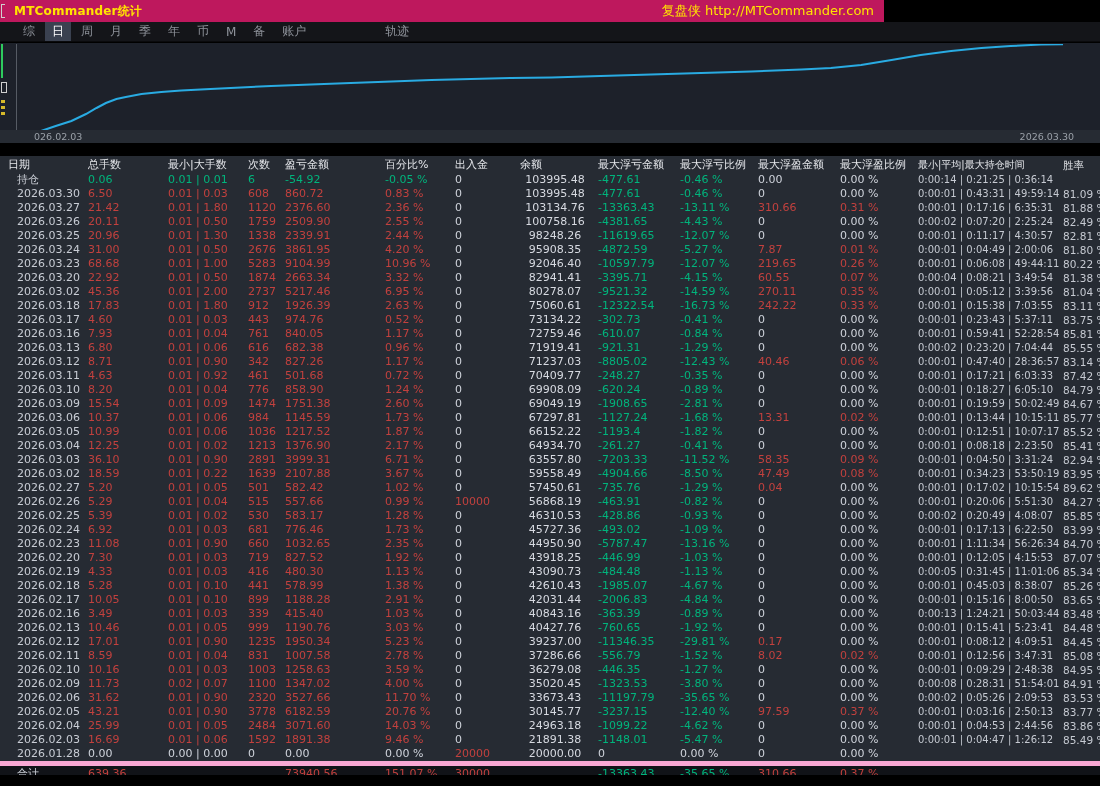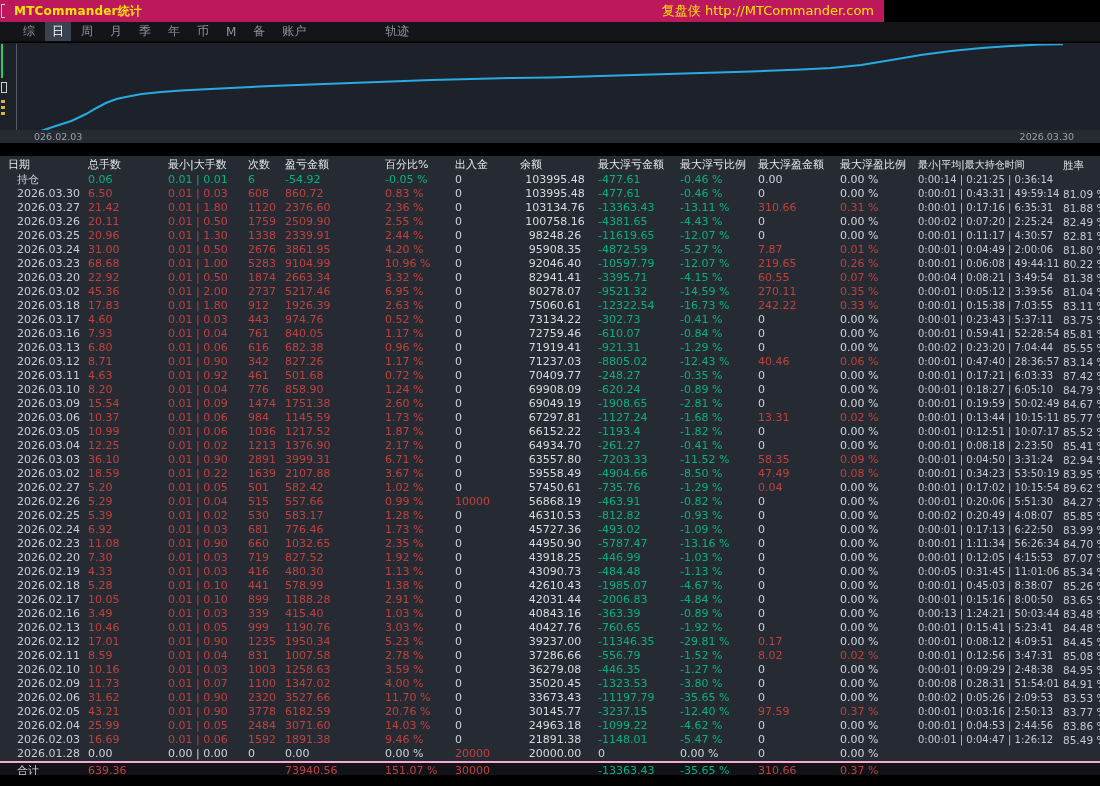--- a/index.html
+++ b/index.html
@@ -31,21 +31,21 @@
         font-size:11px;line-height:14px;flex:none;}
   .c0{width:80px;} .c1{width:80px;} .c2{width:80px;} .c3{width:37px;} .c4{width:100px;}
   .c5{width:70px;} .c6{width:65px;} .c7{width:78px;} .c8{width:82px;} .c9{width:78px;}
   .c10{width:82px;} .c11{width:78px;} .c12{width:145px;font-size:10px;} .c13{width:45px;font-size:10.5px;}
   .c-date{color:#c9cdd5;padding-left:17px;}
   .c-red{color:#c2413e;}
   .c-green{color:#00b47c;}
   .c-plain{color:#cfd3db;}
   .c-bal{color:#d7dae1;text-align:center;}
   .c-dim{color:#c6cad2;}
-  .trow.total{background:#111318;height:15px;border-top:2px solid #f9a8d4;align-items:center;}
+  .trow.total{background:#111318;height:15px;border-top:5px solid #f9a8d4;align-items:center;}
   .bottomstrip{position:absolute;left:0;bottom:0;width:1100px;height:11px;background:#000;}
   .leftstrip{position:absolute;left:0;top:0;width:7px;height:140px;z-index:5;}
   .mark{position:absolute;left:1px;}
   .mk-white-tick{top:4px;width:3px;height:12px;border:1px solid #cfcfcf;border-right:none;}
   .mk-green-bar{top:44px;width:2px;height:34px;background:#2ecb5e;}
   .mk-white-box{top:82px;width:4px;height:9px;border:1px solid #cfcfcf;}
   .mk-y1{top:100px;width:4px;height:3px;background:#d6b92a;}
   .mk-y2{top:106px;width:4px;height:3px;background:#d6b92a;}
   .mk-y3{top:112px;width:4px;height:3px;background:#d6b92a;}
 </style>
@@ -496,21 +496,21 @@
       </div>
       <div class="trow">
         <div class="cell c0 c-date">2026.02.25</div>
         <div class="cell c1 c-red">5.39</div>
         <div class="cell c2 c-red">0.01 | 0.02</div>
         <div class="cell c3 c-red">530</div>
         <div class="cell c4 c-red">583.17</div>
         <div class="cell c5 c-red">1.28 %</div>
         <div class="cell c6 c-plain">0</div>
         <div class="cell c7 c-bal">46310.53</div>
-        <div class="cell c8 c-green">-812.82</div>
+        <div class="cell c8 c-green">-428.86</div>
         <div class="cell c9 c-green">-0.93 %</div>
         <div class="cell c10 c-plain">0</div>
         <div class="cell c11 c-plain">0.00 %</div>
         <div class="cell c12 c-dim">0:00:02 | 0:20:49 | 4:08:07</div>
         <div class="cell c13 c-dim">85.85 %</div>
       </div>
       <div class="trow">
         <div class="cell c0 c-date">2026.02.24</div>
         <div class="cell c1 c-red">6.92</div>
         <div class="cell c2 c-red">0.01 | 0.03</div>
@@ -682,21 +682,21 @@
         <div class="cell c8 c-green">-446.35</div>
         <div class="cell c9 c-green">-1.27 %</div>
         <div class="cell c10 c-plain">0</div>
         <div class="cell c11 c-plain">0.00 %</div>
         <div class="cell c12 c-dim">0:00:01 | 0:09:29 | 2:48:38</div>
         <div class="cell c13 c-dim">84.95 %</div>
       </div>
       <div class="trow">
         <div class="cell c0 c-date">2026.02.09</div>
         <div class="cell c1 c-red">11.73</div>
-        <div class="cell c2 c-red">0.01 | 0.07</div>
+        <div class="cell c2 c-red">0.02 | 0.07</div>
         <div class="cell c3 c-red">1100</div>
         <div class="cell c4 c-red">1347.02</div>
         <div class="cell c5 c-red">4.00 %</div>
         <div class="cell c6 c-plain">0</div>
         <div class="cell c7 c-bal">35020.45</div>
         <div class="cell c8 c-green">-1323.53</div>
         <div class="cell c9 c-green">-3.80 %</div>
         <div class="cell c10 c-plain">0</div>
         <div class="cell c11 c-plain">0.00 %</div>
         <div class="cell c12 c-dim">0:00:08 | 0:28:31 | 51:54:01</div>

